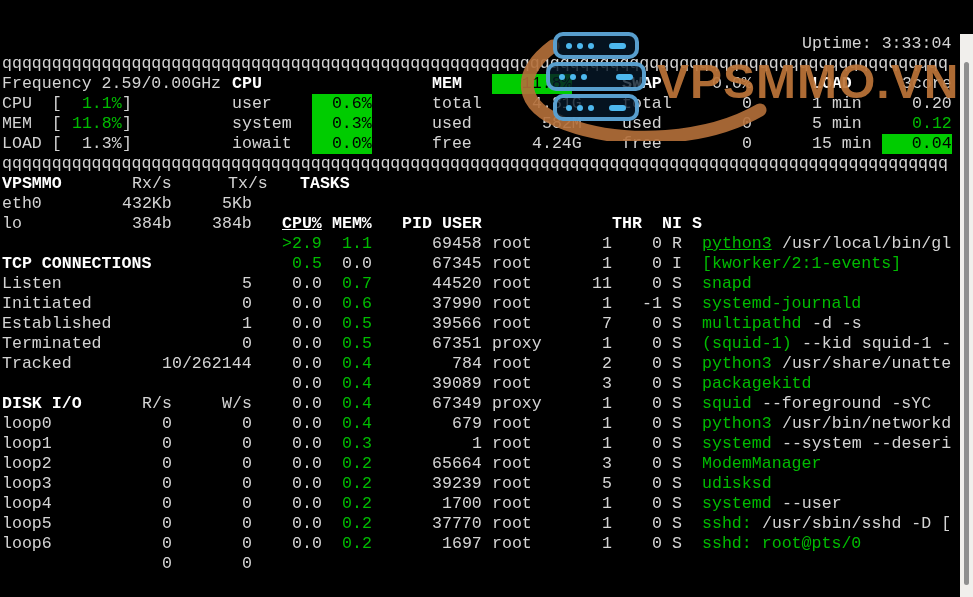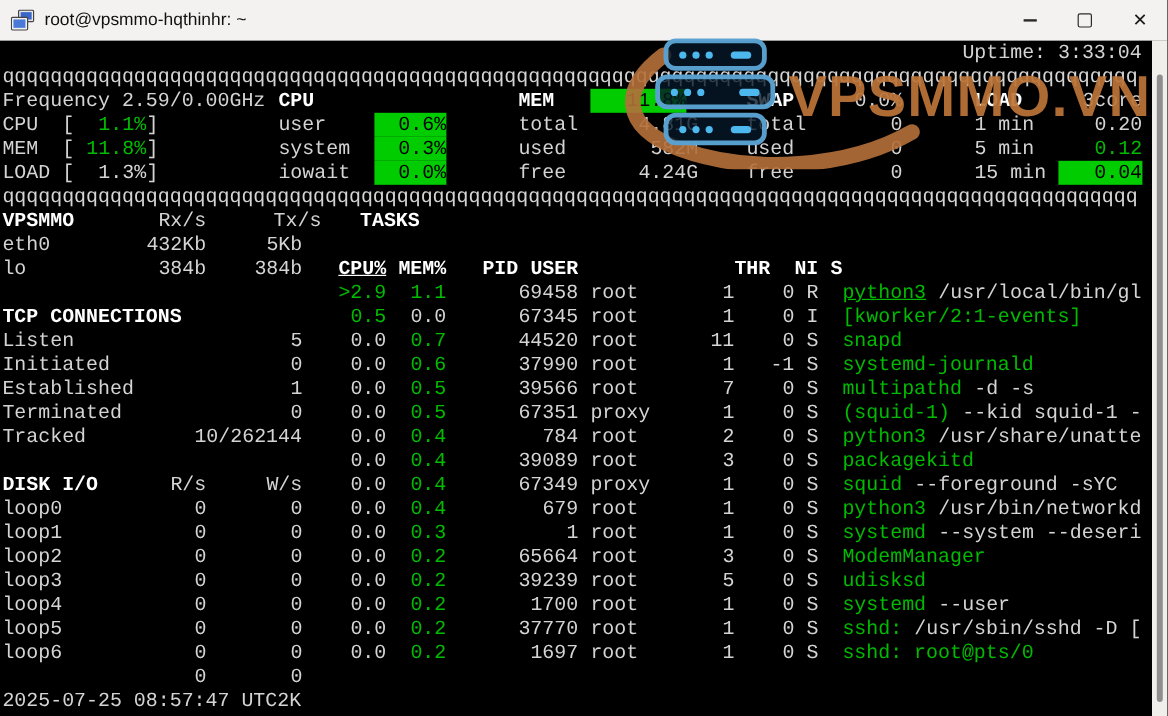--- a/index.html
+++ b/index.html
@@ -52,40 +52,20 @@
   .srv-dots{position:absolute;left:9px;top:50%;margin-top:-3px;width:6px;height:6px;border-radius:50%;
     background:#4db8ee;box-shadow:11px 0 0 #4db8ee,22px 0 0 #4db8ee;}
   .srv-slot{position:absolute;right:9px;top:50%;margin-top:-3px;width:17px;height:6px;border-radius:3px;background:#4db8ee;}
   #swoosh{position:absolute;left:500px;top:36px;opacity:.9;}
 </style>
 </head>
 <body>
 
 <div id="window">
 
-  <div id="titlebar">
-    <svg id="app-icon" viewBox="0 0 20 18">
-      <rect x="6.5" y="0.5" width="12.5" height="9.5" rx="1" fill="#e8e8e8" stroke="#444"></rect>
-      <rect x="8.2" y="2.1" width="9.2" height="6.2" fill="#3a66c8"></rect>
-      <rect x="0.5" y="6.5" width="13.5" height="10.5" rx="1" fill="#f0f0f0" stroke="#444"></rect>
-      <rect x="2.2" y="8.2" width="10" height="7" fill="#4a7ad8"></rect>
-    </svg>
-    <span id="titlebar-title">root@vpsmmo-hqthinhr: ~</span>
-    <div id="controls">
-      <div class="ctl">
-          <span class="glyph-min"></span>
-        </div>
-      <div class="ctl">
-          <span class="glyph-max"></span>
-        </div>
-      <div class="ctl">
-          <span class="glyph-close">✕</span>
-        </div>
-    </div>
-  </div>
 
   <div id="terminal">
       <div class="trow"><span class="seg t-n" style="left: 802px;">Uptime: 3:33:04</span></div>
       <div class="trow"><span class="seg t-n" style="left: 2px;">qqqqqqqqqqqqqqqqqqqqqqqqqqqqqqqqqqqqqqqqqqqqqqqqqqqqqqqqqqqqqqqqqqqqqqqqqqqqqqqqqqqqqqqqqqqqqqq</span></div>
       <div class="trow"><span class="seg t-n" style="left: 2px;">Frequency 2.59/0.00GHz</span><span class="seg t-w" style="left: 232px;">CPU</span><span class="seg t-w" style="left: 432px;">MEM</span><span class="seg t-gb" style="left: 492px;">   11.8%</span><span class="seg t-w" style="left: 622px;">SWAP</span><span class="seg t-n" style="left: 712px;">0.0%</span><span class="seg t-w" style="left: 812px;">LOAD</span><span class="seg t-n" style="left: 902px;">3core</span></div>
       <div class="trow"><span class="seg t-n" style="left: 2px;">CPU  [</span><span class="seg t-g" style="left: 62px;">  1.1%</span><span class="seg t-n" style="left: 122px;">]</span><span class="seg t-n" style="left: 232px;">user</span><span class="seg t-gb" style="left: 312px;">  0.6%</span><span class="seg t-n" style="left: 432px;">total</span><span class="seg t-n" style="left: 532px;">4.81G</span><span class="seg t-n" style="left: 622px;">total</span><span class="seg t-n" style="left: 742px;">0</span><span class="seg t-n" style="left: 812px;">1 min</span><span class="seg t-n" style="left: 912px;">0.20</span></div>
       <div class="trow"><span class="seg t-n" style="left: 2px;">MEM  [</span><span class="seg t-g" style="left: 62px;"> 11.8%</span><span class="seg t-n" style="left: 122px;">]</span><span class="seg t-n" style="left: 232px;">system</span><span class="seg t-gb" style="left: 312px;">  0.3%</span><span class="seg t-n" style="left: 432px;">used</span><span class="seg t-n" style="left: 542px;">582M</span><span class="seg t-n" style="left: 622px;">used</span><span class="seg t-n" style="left: 742px;">0</span><span class="seg t-n" style="left: 812px;">5 min</span><span class="seg t-g" style="left: 912px;">0.12</span></div>
       <div class="trow"><span class="seg t-n" style="left: 2px;">LOAD [</span><span class="seg t-n" style="left: 62px;">  1.3%</span><span class="seg t-n" style="left: 122px;">]</span><span class="seg t-n" style="left: 232px;">iowait</span><span class="seg t-gb" style="left: 312px;">  0.0%</span><span class="seg t-n" style="left: 432px;">free</span><span class="seg t-n" style="left: 532px;">4.24G</span><span class="seg t-n" style="left: 622px;">free</span><span class="seg t-n" style="left: 742px;">0</span><span class="seg t-n" style="left: 812px;">15 min</span><span class="seg t-gb" style="left: 882px;">   0.04</span></div>
       <div class="trow"><span class="seg t-n" style="left: 2px;">qqqqqqqqqqqqqqqqqqqqqqqqqqqqqqqqqqqqqqqqqqqqqqqqqqqqqqqqqqqqqqqqqqqqqqqqqqqqqqqqqqqqqqqqqqqqqqq</span></div>
       <div class="trow"><span class="seg t-w" style="left: 2px;">VPSMMO</span><span class="seg t-n" style="left: 132px;">Rx/s</span><span class="seg t-n" style="left: 228px;">Tx/s</span><span class="seg t-w" style="left: 300px;">TASKS</span></div>
@@ -101,21 +81,20 @@
       <div class="trow"><span class="seg t-n" style="left: 292px;">0.0</span><span class="seg t-g" style="left: 342px;">0.4</span><span class="seg t-n" style="left: 432px;">39089</span><span class="seg t-n" style="left: 492px;">root</span><span class="seg t-n" style="left: 602px;">3</span><span class="seg t-n" style="left: 652px;">0</span><span class="seg t-n" style="left: 672px;">S</span><span class="seg t-g" style="left: 702px;">packagekitd</span></div>
       <div class="trow"><span class="seg t-w" style="left: 2px;">DISK I/O</span><span class="seg t-n" style="left: 142px;">R/s</span><span class="seg t-n" style="left: 222px;">W/s</span><span class="seg t-n" style="left: 292px;">0.0</span><span class="seg t-g" style="left: 342px;">0.4</span><span class="seg t-n" style="left: 432px;">67349</span><span class="seg t-n" style="left: 492px;">proxy</span><span class="seg t-n" style="left: 602px;">1</span><span class="seg t-n" style="left: 652px;">0</span><span class="seg t-n" style="left: 672px;">S</span><span class="seg t-g" style="left: 702px;">squid</span><span class="seg t-n" style="left: 752px;"> --foreground -sYC</span></div>
       <div class="trow"><span class="seg t-n" style="left: 2px;">loop0</span><span class="seg t-n" style="left: 162px;">0</span><span class="seg t-n" style="left: 242px;">0</span><span class="seg t-n" style="left: 292px;">0.0</span><span class="seg t-g" style="left: 342px;">0.4</span><span class="seg t-n" style="left: 452px;">679</span><span class="seg t-n" style="left: 492px;">root</span><span class="seg t-n" style="left: 602px;">1</span><span class="seg t-n" style="left: 652px;">0</span><span class="seg t-n" style="left: 672px;">S</span><span class="seg t-g" style="left: 702px;">python3</span><span class="seg t-n" style="left: 772px;"> /usr/bin/networkd</span></div>
       <div class="trow"><span class="seg t-n" style="left: 2px;">loop1</span><span class="seg t-n" style="left: 162px;">0</span><span class="seg t-n" style="left: 242px;">0</span><span class="seg t-n" style="left: 292px;">0.0</span><span class="seg t-g" style="left: 342px;">0.3</span><span class="seg t-n" style="left: 472px;">1</span><span class="seg t-n" style="left: 492px;">root</span><span class="seg t-n" style="left: 602px;">1</span><span class="seg t-n" style="left: 652px;">0</span><span class="seg t-n" style="left: 672px;">S</span><span class="seg t-g" style="left: 702px;">systemd</span><span class="seg t-n" style="left: 772px;"> --system --deseri</span></div>
       <div class="trow"><span class="seg t-n" style="left: 2px;">loop2</span><span class="seg t-n" style="left: 162px;">0</span><span class="seg t-n" style="left: 242px;">0</span><span class="seg t-n" style="left: 292px;">0.0</span><span class="seg t-g" style="left: 342px;">0.2</span><span class="seg t-n" style="left: 432px;">65664</span><span class="seg t-n" style="left: 492px;">root</span><span class="seg t-n" style="left: 602px;">3</span><span class="seg t-n" style="left: 652px;">0</span><span class="seg t-n" style="left: 672px;">S</span><span class="seg t-g" style="left: 702px;">ModemManager</span></div>
       <div class="trow"><span class="seg t-n" style="left: 2px;">loop3</span><span class="seg t-n" style="left: 162px;">0</span><span class="seg t-n" style="left: 242px;">0</span><span class="seg t-n" style="left: 292px;">0.0</span><span class="seg t-g" style="left: 342px;">0.2</span><span class="seg t-n" style="left: 432px;">39239</span><span class="seg t-n" style="left: 492px;">root</span><span class="seg t-n" style="left: 602px;">5</span><span class="seg t-n" style="left: 652px;">0</span><span class="seg t-n" style="left: 672px;">S</span><span class="seg t-g" style="left: 702px;">udisksd</span></div>
       <div class="trow"><span class="seg t-n" style="left: 2px;">loop4</span><span class="seg t-n" style="left: 162px;">0</span><span class="seg t-n" style="left: 242px;">0</span><span class="seg t-n" style="left: 292px;">0.0</span><span class="seg t-g" style="left: 342px;">0.2</span><span class="seg t-n" style="left: 442px;">1700</span><span class="seg t-n" style="left: 492px;">root</span><span class="seg t-n" style="left: 602px;">1</span><span class="seg t-n" style="left: 652px;">0</span><span class="seg t-n" style="left: 672px;">S</span><span class="seg t-g" style="left: 702px;">systemd</span><span class="seg t-n" style="left: 772px;"> --user</span></div>
       <div class="trow"><span class="seg t-n" style="left: 2px;">loop5</span><span class="seg t-n" style="left: 162px;">0</span><span class="seg t-n" style="left: 242px;">0</span><span class="seg t-n" style="left: 292px;">0.0</span><span class="seg t-g" style="left: 342px;">0.2</span><span class="seg t-n" style="left: 432px;">37770</span><span class="seg t-n" style="left: 492px;">root</span><span class="seg t-n" style="left: 602px;">1</span><span class="seg t-n" style="left: 652px;">0</span><span class="seg t-n" style="left: 672px;">S</span><span class="seg t-g" style="left: 702px;">sshd:</span><span class="seg t-n" style="left: 752px;"> /usr/sbin/sshd -D [</span></div>
       <div class="trow"><span class="seg t-n" style="left: 2px;">loop6</span><span class="seg t-n" style="left: 162px;">0</span><span class="seg t-n" style="left: 242px;">0</span><span class="seg t-n" style="left: 292px;">0.0</span><span class="seg t-g" style="left: 342px;">0.2</span><span class="seg t-n" style="left: 442px;">1697</span><span class="seg t-n" style="left: 492px;">root</span><span class="seg t-n" style="left: 602px;">1</span><span class="seg t-n" style="left: 652px;">0</span><span class="seg t-n" style="left: 672px;">S</span><span class="seg t-g" style="left: 702px;">sshd: root@pts/0</span></div>
       <div class="trow"><span class="seg t-n" style="left: 2px; margin-top: 46px;">loop7</span><span class="seg t-n" style="left: 162px;">0</span><span class="seg t-n" style="left: 242px;">0</span></div>
-      <div class="trow"><span class="seg t-n" style="left: 2px;">2025-07-25 08:57:47 UTC2K</span></div>
     </div>
 
   <div id="scrollbar">
     <div id="scroll-thumb"></div>
   </div>
 
   <div id="watermark">
     <svg id="swoosh" width="280" height="105" viewBox="0 0 280 105">
       <path d="M 45 10 C 8 38 10 70 58 88 C 118 110 200 104 252 74" fill="none" stroke="#b5703a" stroke-width="13" stroke-linecap="round"></path>
     </svg>

